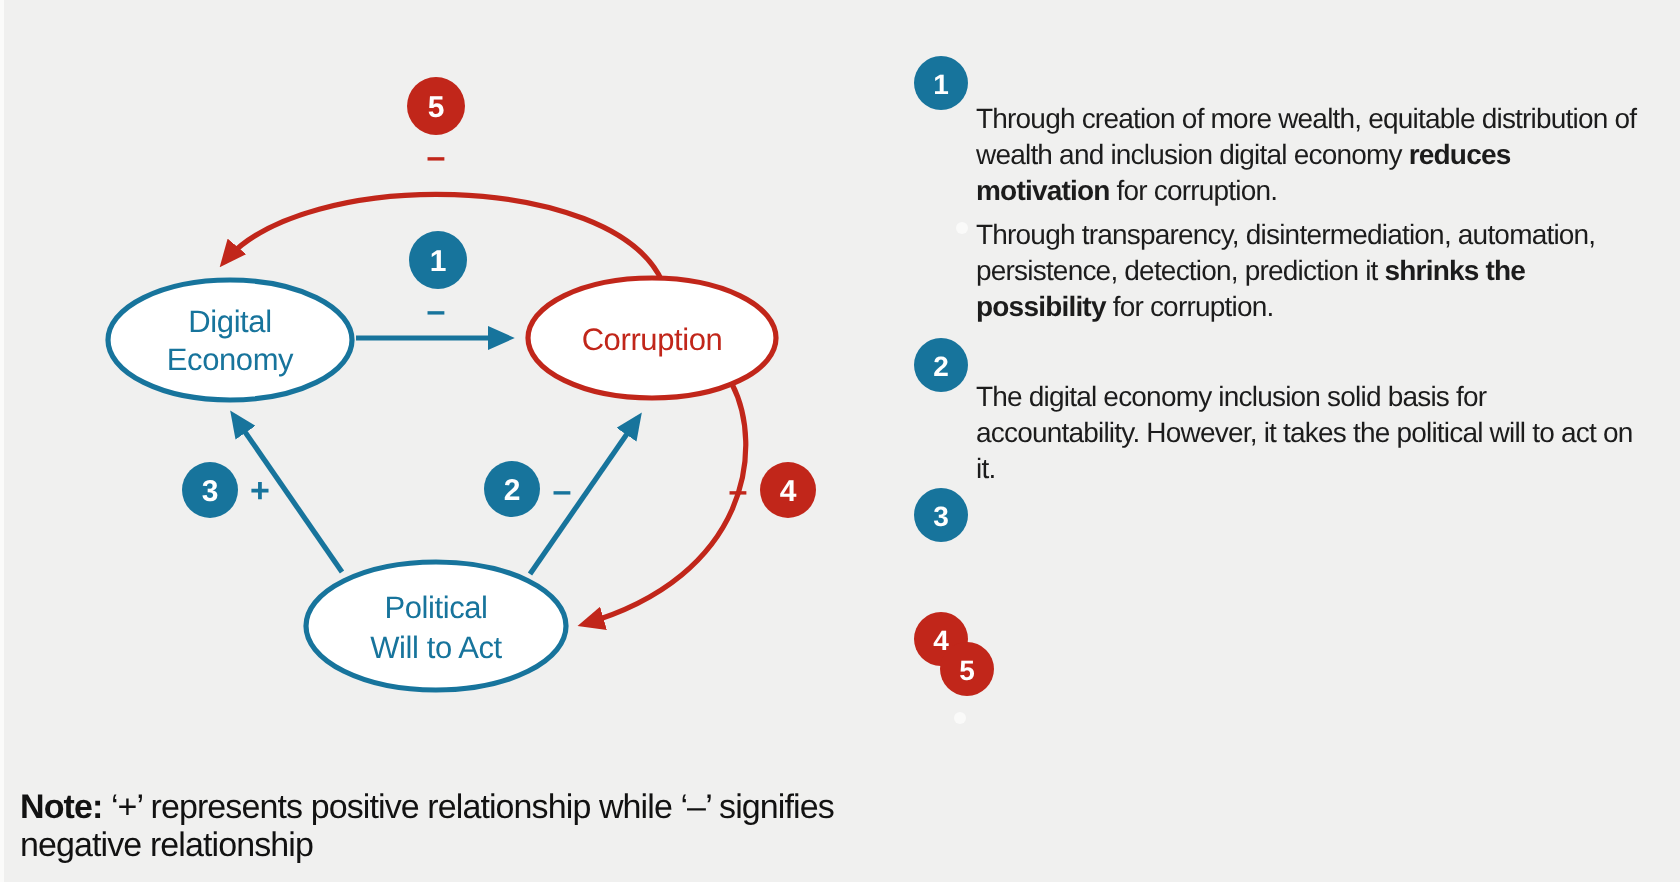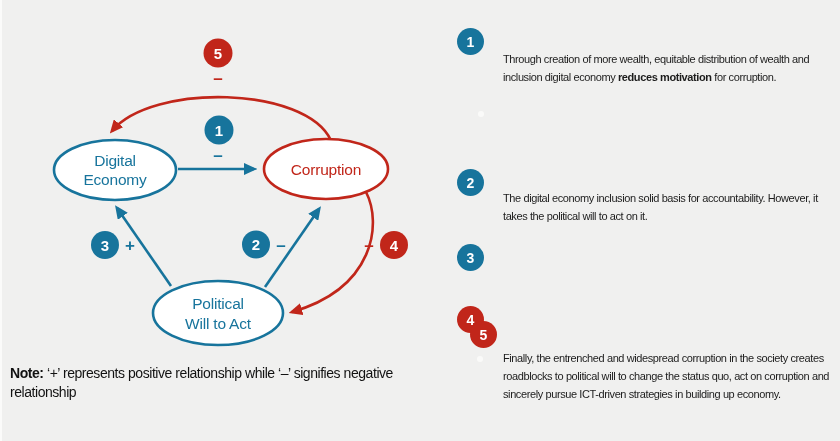--- a/index.html
+++ b/index.html
@@ -23,34 +23,34 @@
   
   .ann { position:absolute; left:450px; width:382px; }
   .abadge {
     position:absolute; width:27px; height:27px; border-radius:50%;
     color:#fff; font-size:14px; font-weight:bold;
     display:flex; align-items:center; justify-content:center;
   }
   .abadge.blue { background:#17749c; }
   .abadge.red  { background:#c1261a; }
   .atext {
-    margin-left:53px; width:332px; font-size:11px; line-height:18px;
+    margin-left:38px; width:332px; font-size:14px; line-height:18px;
     letter-spacing:-0.4px; color:#1c1c1c;
   }
   .atext p { margin:0; }
   .atext p + p { margin-top:4px; }
   .bdot {
     position:absolute; width:6px; height:6px; border-radius:50%;
     background:#fafaf9;
   }
 
   
   .note {
-    position:absolute; left:10px; top:364px; width:430px;
-    font-size:14px; line-height:19px; letter-spacing:-0.45px; color:#121212;
+    position:absolute; left:10px; top:394px; width:430px;
+    font-size:17px; line-height:19px; letter-spacing:-0.45px; color:#121212;
   }
   .note b { font-weight:bold; }
 </style>
 </head>
 <body>
 
 <div class="stage">
 
   <svg class="diagram-svg" width="440" height="385" viewBox="0 0 440 385">
     <defs>
@@ -102,38 +102,36 @@
     <text class="sign-t red-t" x="369" y="251">–</text>
     <circle cx="394" cy="245" r="14" fill="#c1261a"></circle>
     <text class="bdg-t" x="394" y="250.5">4</text>
   </svg>
 
   <div class="ann" style="top:28px;">
     <div class="abadge blue" style="left:7px; top:0;">1</div>
     <span class="bdot" style="left:28px; top:83px;"></span>
     <div class="atext" style="padding-top:22px;">
       <p><span>Through creation of more wealth, equitable distribution of wealth and inclusion digital economy </span><b>reduces motivation</b><span> for corruption.</span></p>
+      <p><span>Through transparency, disintermediation, automation, persistence, detection, prediction it </span><b>shrinks the possibility</b><span> for corruption.</span></p>
     </div>
   </div>
 
   <div class="ann" style="top:169px;">
     <div class="abadge blue" style="left:7px; top:0;">2</div>
     <div class="atext" style="padding-top:20px;">
       <p>The digital economy inclusion solid basis for accountability. However, it takes the political will to act on it.</p>
     </div>
   </div>
 
   <div class="ann" style="top:244px;">
     <div class="abadge blue" style="left:7px; top:0;">3</div>
   </div>
 
   <div class="ann" style="top:306px;">
     <div class="abadge red" style="left:7px; top:0; z-index:1;">4</div>
     <div class="abadge red" style="left:20px; top:15px; z-index:2;">5</div>
     <span class="bdot" style="left:27px; top:50px;"></span>
-    <div class="atext" style="padding-top:43px;">
-      <p>Finally, the entrenched and widespread corruption in the society creates roadblocks to political will to change the status quo, act on corruption and sincerely pursue ICT-driven strategies in building up economy.</p>
-    </div>
   </div>
 
   <div class="note"><b>Note:</b><span> ‘+’ represents positive relationship while ‘–’ signifies negative relationship</span></div>
 
 </div>
 
 </body></html>

